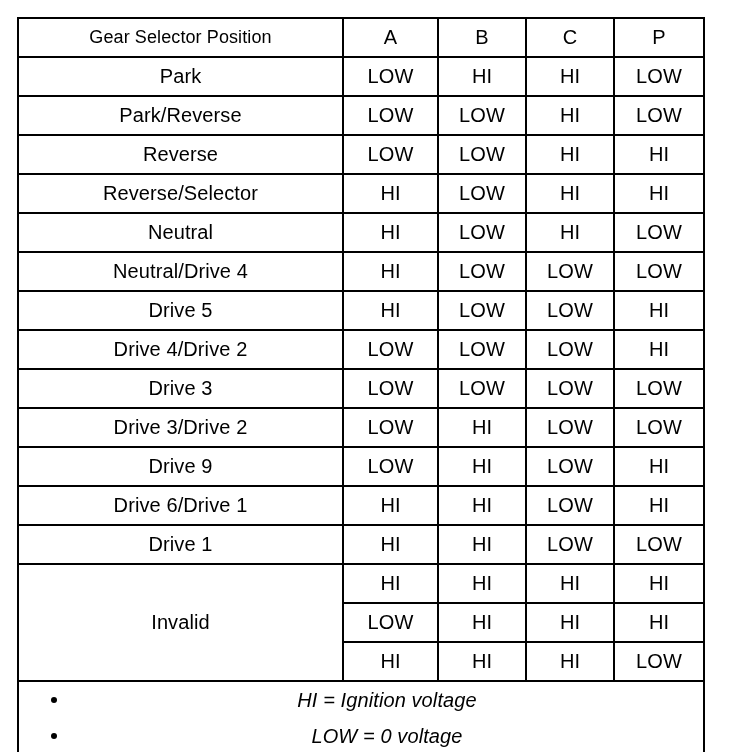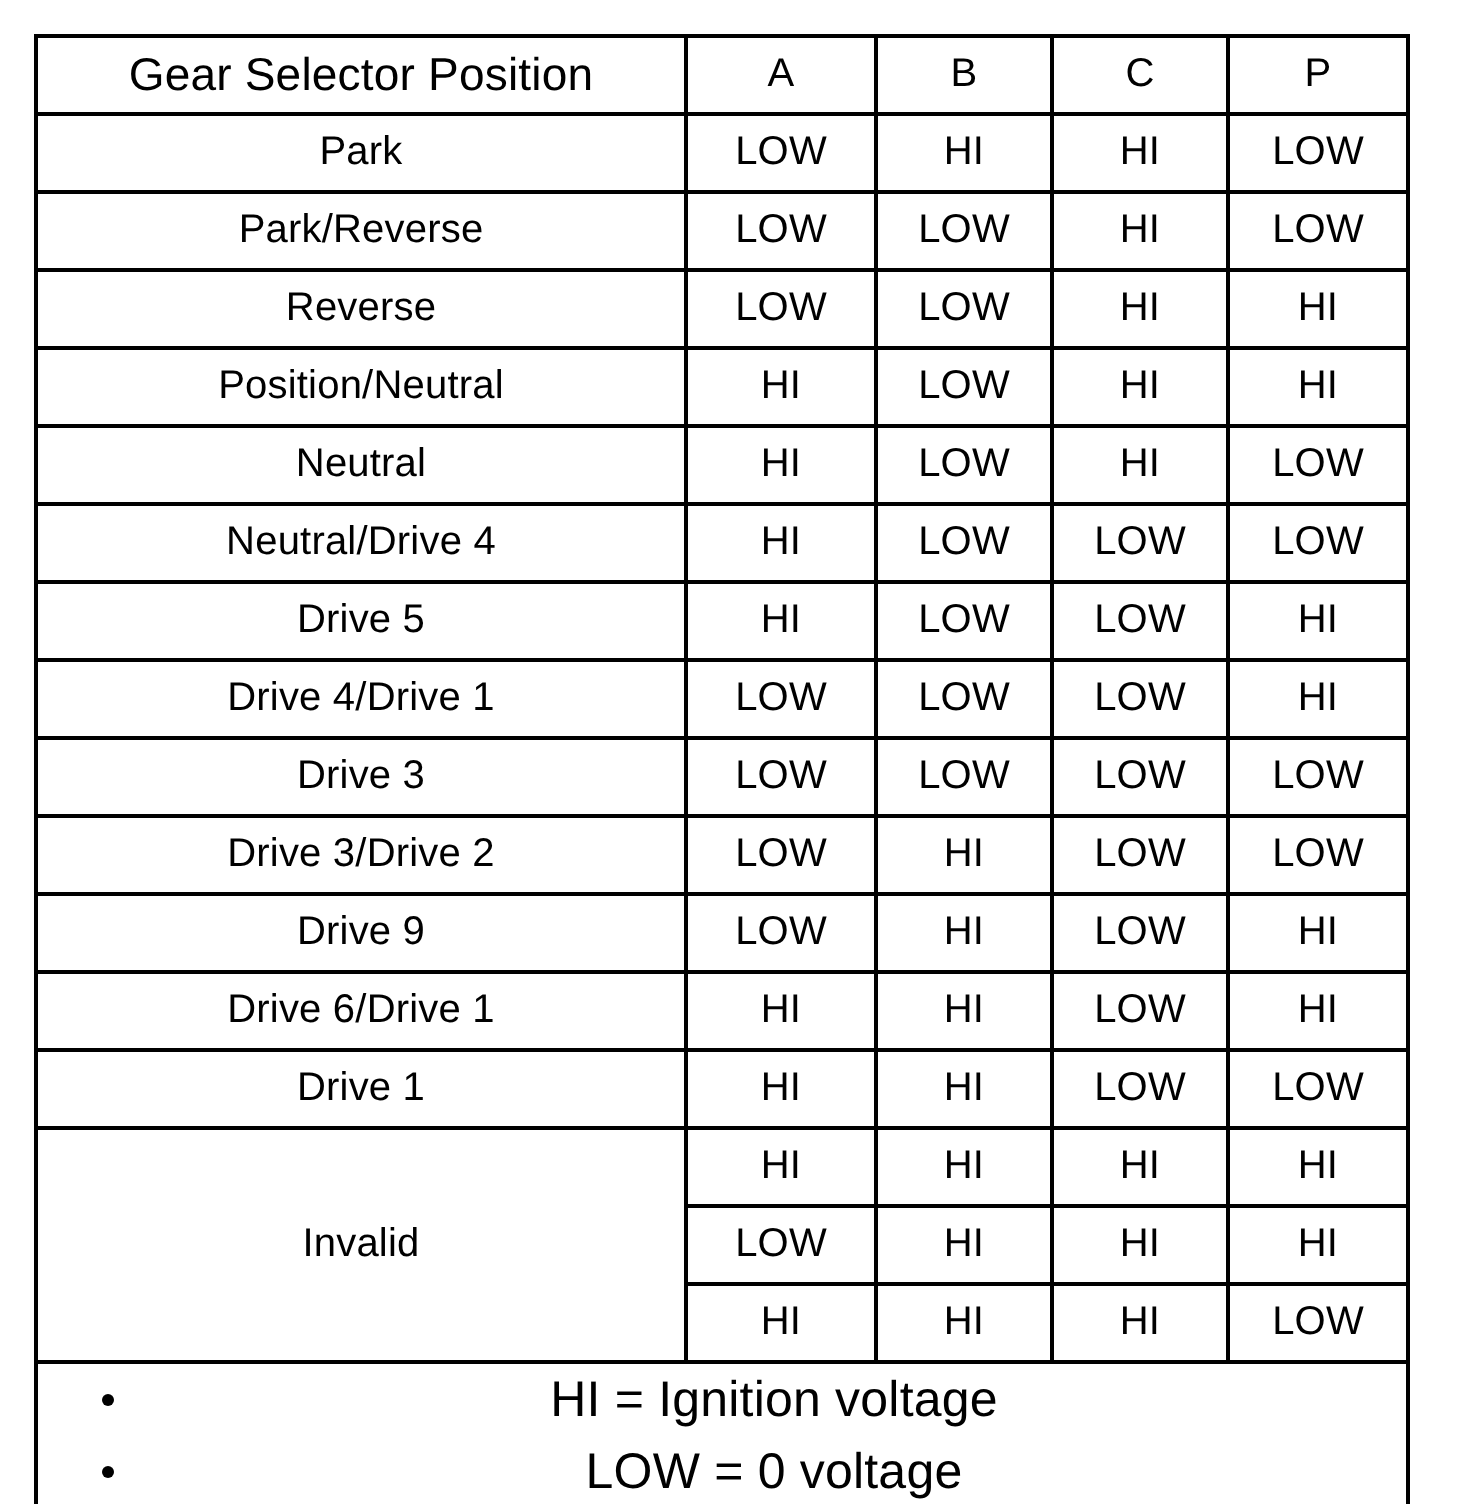--- a/index.html
+++ b/index.html
@@ -48,21 +48,21 @@
   col.c-b     { width: 88px; }
   col.c-c     { width: 88px; }
   col.c-p     { width: 90px; }
 
   thead th {
     font-weight: bold;
     font-size: 21px;
     height: 36px;
   }
   thead th.h-label {
-    font-size: 23px;
+    font-size: 18px;
   }
 
   td.label-cell {
     font-size: 20px;
     margin-left: 42px;
   }
 
   td.invalid-cell {
     font-size: 20px;
     vertical-align: middle;
@@ -77,24 +77,25 @@
     vertical-align: middle;
   }
 
   ul.notes {
     list-style: none;
     margin: 0;
     padding: 0 0 0 30px;
   }
   ul.notes li {
     position: relative;
-    font-size: 25px;
+    font-size: 20px;
     line-height: 36px;
     padding-left: 22px;
     white-space: nowrap;
+    font-style: italic;
   }
   ul.notes li .bullet {
     position: absolute;
     left: 2px;
     top: 50%;
     width: 6px;
     height: 6px;
     margin-top: -3px;
     background: #000000;
     border-radius: 50%;
@@ -142,21 +143,21 @@
 
       <tr>
         <td class="label-cell">Reverse</td>
         <td>LOW</td>
         <td>LOW</td>
         <td>HI</td>
         <td>HI</td>
       </tr>
 
       <tr>
-        <td class="label-cell">Position/Neutral</td>
+        <td class="label-cell">Reverse/Selector</td>
         <td>HI</td>
         <td>LOW</td>
         <td>HI</td>
         <td>HI</td>
       </tr>
 
       <tr>
         <td class="label-cell">Neutral</td>
         <td>HI</td>
         <td>LOW</td>
@@ -174,21 +175,21 @@
 
       <tr>
         <td class="label-cell">Drive 5</td>
         <td>HI</td>
         <td>LOW</td>
         <td>LOW</td>
         <td>HI</td>
       </tr>
 
       <tr>
-        <td class="label-cell">Drive 4/Drive 1</td>
+        <td class="label-cell">Drive 4/Drive 2</td>
         <td>LOW</td>
         <td>LOW</td>
         <td>LOW</td>
         <td>HI</td>
       </tr>
 
       <tr>
         <td class="label-cell">Drive 3</td>
         <td>LOW</td>
         <td>LOW</td>

